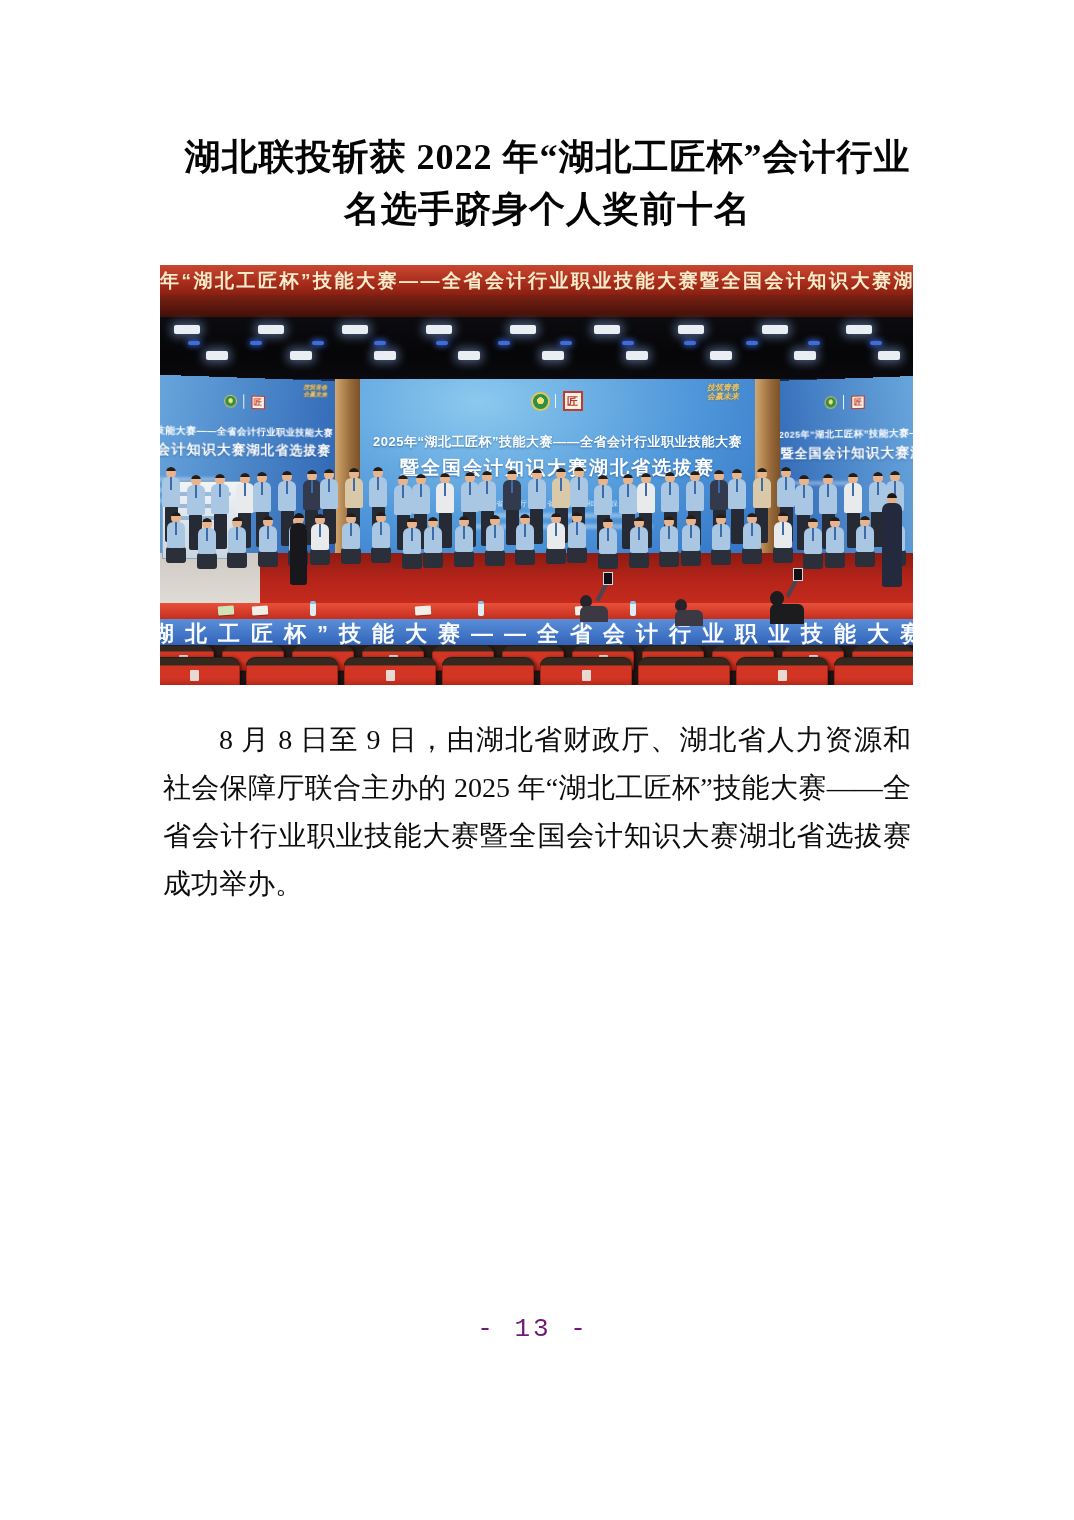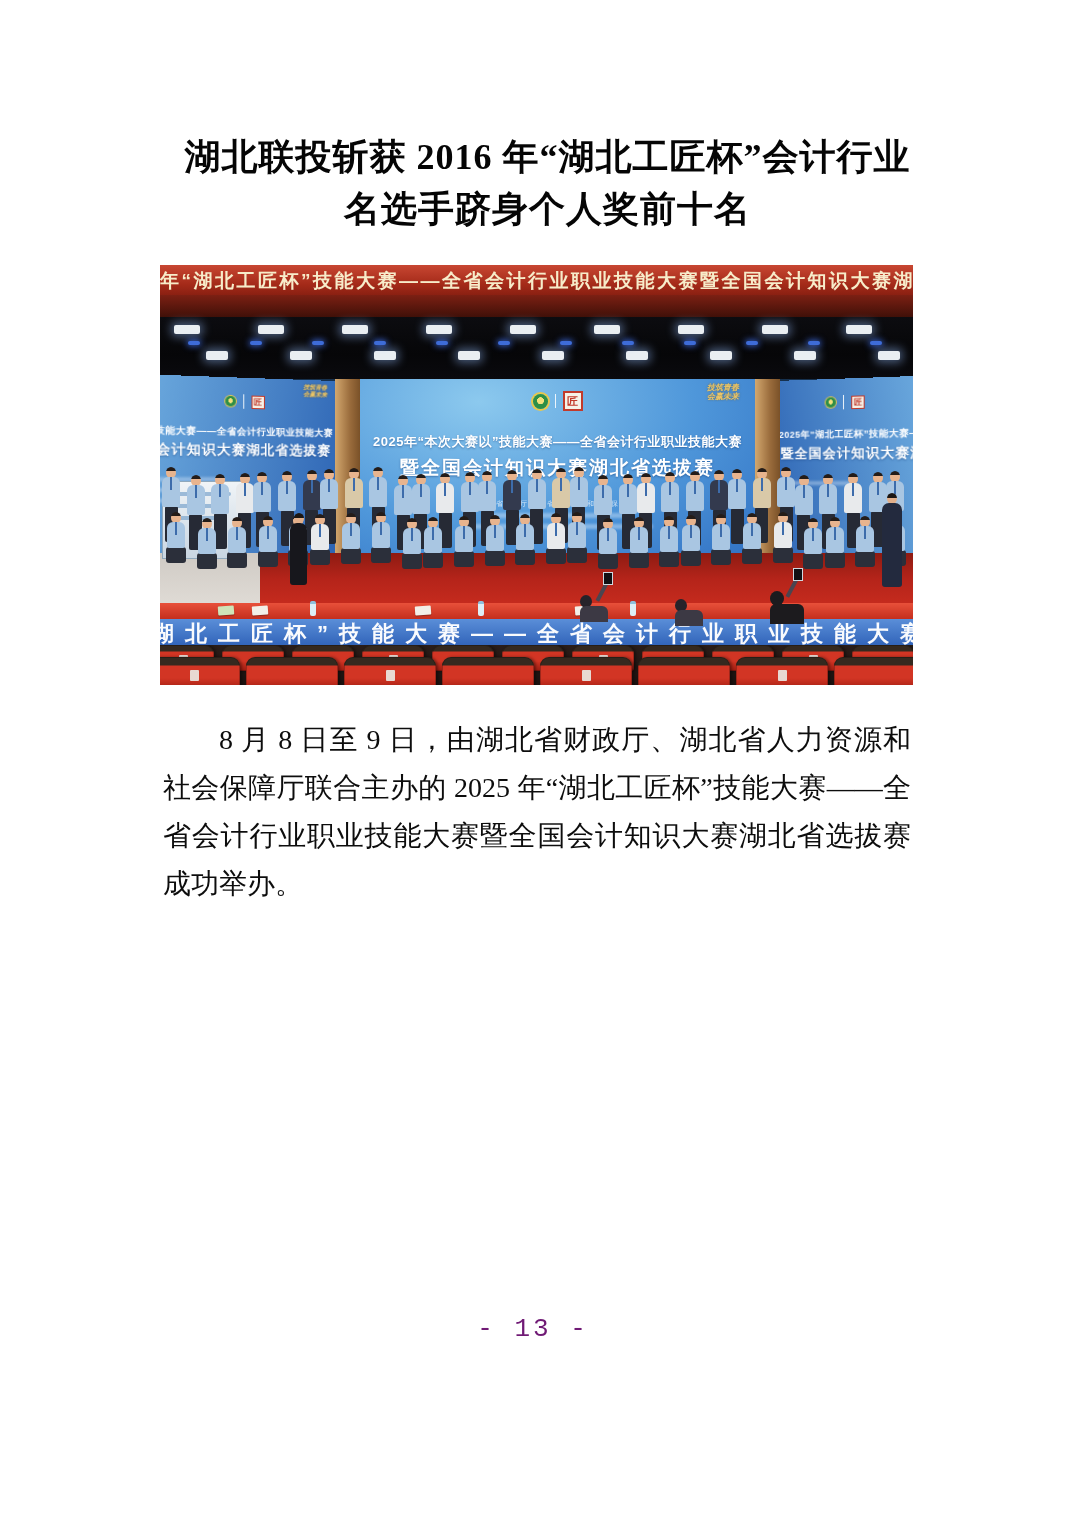--- a/index.html
+++ b/index.html
@@ -123,21 +123,21 @@
   .a-sh{width:28px;height:16px;border-radius:6px 6px 0 0;background:#3c3944;margin-top:-2px;}
   .a-arm{position:absolute;width:4px;height:20px;background:#4a4550;top:-13px;left:20px;transform:rotate(28deg);}
   .a-phone{position:absolute;width:8px;height:11px;background:#101014;border:1px solid #cfd8e0;top:-23px;left:23px;}
 </style>
 </head>
 <body>
 
 <div class="page">
 
   <div class="title">
-    <div>湖北联投斩获 2016 年“湖北工匠杯”会计行业</div>
+    <div>湖北联投斩获 2022 年“湖北工匠杯”会计行业</div>
     <div>名选手跻身个人奖前十名</div>
   </div>
 
   <div class="photo">
     <div class="ph ph-banner">
       <span>年“湖北工匠杯”技能大赛——全省会计行业职业技能大赛暨全国会计知识大赛湖北省选</span>
     </div>
     <div class="ph ph-curtain"></div>
     <div class="ph ph-ceiling"></div>
     <div class="ph" id="lights" style="left:0;top:0;width:753px;height:120px;">
@@ -205,21 +205,21 @@
     <div class="ph ph-pillar" style="left:595px;"></div>
 
     <div class="ph ph-screen-c">
       <div class="emblem" style="right:16px;top:4px;font-size:8px;line-height:9px;">技筑青春
 会赢未来</div>
       <div class="logo-row" style="top:12px;">
         <div class="logo-green"></div>
         <div class="logo-sep"></div>
         <div class="logo-seal">匠</div>
       </div>
-      <div class="sc-line1">2025年“本次大赛以”技能大赛——全省会计行业职业技能大赛</div>
+      <div class="sc-line1">2025年“湖北工匠杯”技能大赛——全省会计行业职业技能大赛</div>
       <div class="sc-line2">暨全国会计知识大赛湖北省选拔赛</div>
       <div class="sc-org">湖北省财政厅  湖北省人力资源和社会保障厅</div>
       <div class="orgbar" style="left:50%;top:134px;width:150px;margin-left:-75px;"></div>
       <div class="orgbar" style="left:50%;top:145px;width:190px;margin-left:-95px;"></div>
     </div>
 
     <div class="ph ph-floor"></div>
     <div class="ph ph-floor-left"></div>
     <div class="ph ph-panel">
       <div class="panel-bar" style="top:10px;width:60px;"></div>

